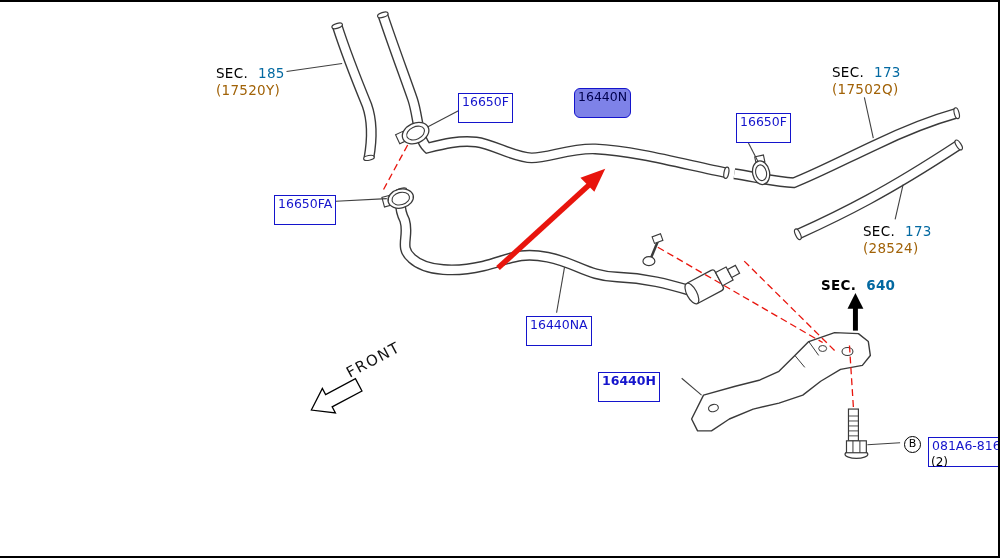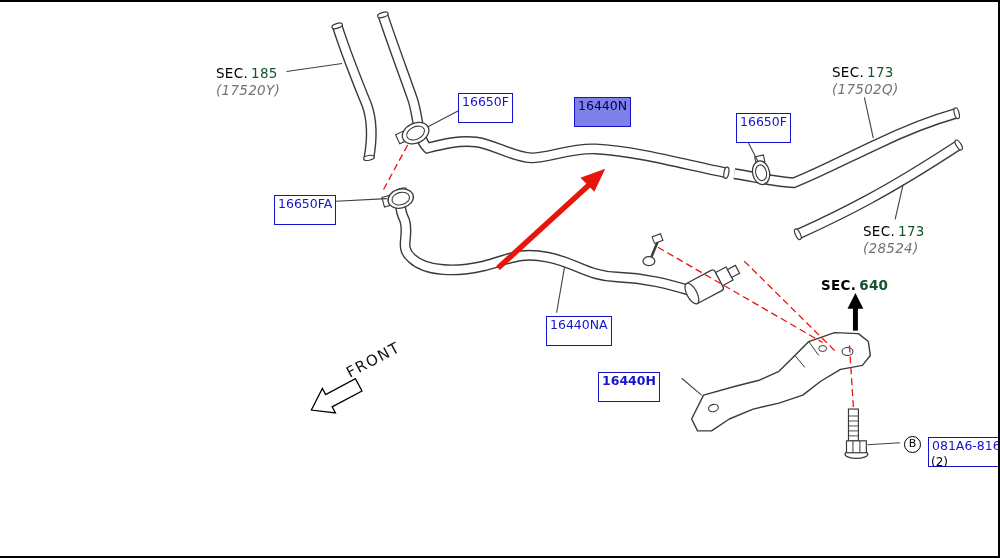--- a/index.html
+++ b/index.html
@@ -3,22 +3,22 @@
 <meta charset="utf-8">
 <style>
   * { margin:0; padding:0; box-sizing:border-box; }
   body { background:#fff; font-family:"DejaVu Sans","Liberation Sans",sans-serif; }
   #stage { position:relative; width:1000px; height:558px; background:#fff;
            border-top:2px solid #000; border-right:2px solid #000; border-bottom:2px solid #000;
            overflow:hidden; }
   #art { position:absolute; left:0; top:0; width:100%; height:100%; }
   .abs { position:absolute; }
   .sec { font-size:13.5px; color:#000; letter-spacing:0.3px; line-height:17px; white-space:nowrap; }
-  .sec .num { color:#14532d; margin-left:3px;text-align:right; }
-  .sec .code { display:block; color:#737373;font-style:italic; }
+  .sec .num { color:#0369a1; margin-left:10px;text-align:right; }
+  .sec .code { display:block; color:#a16207; }
   .plabel { font-size:12.5px; color:#1414cc; border:1px solid #1414cc; background:#fff;
             padding:0 3px; line-height:15px; height:30px; white-space:nowrap; cursor:pointer; }
   .plabel.hl { background:#7e82e8; color:#00004d; }
   .qty { font-size:12px; color:#000; }
   .bcirc { width:17px; height:17px; border:1.4px solid #000; border-radius:50%; font-size:11px;
            text-align:center; line-height:14px; color:#000; background:#fff; }
   .front { font-size:15px; color:#111; transform:rotate(-28deg); transform-origin:0 80%;
            letter-spacing:1.5px; white-space:nowrap; }
 </style>
 </head>
@@ -150,24 +150,24 @@
   <div class="abs sec" style="left:863px; top:221px;">
     <span>SEC.</span><span class="num">173</span>
     <span class="code">(28524)</span>
   </div>
 
   <div class="abs sec" style="left:821px; top:275px;font-weight:bold;">
     <span>SEC.</span><span class="num">640</span>
   </div>
 
   <div class="abs plabel" style="left:458px; top:91px;">16650F</div>
-  <div class="abs plabel hl" style="left:574px; top:95px;">16440N</div>
+  <div class="abs plabel hl" style="left:574px; top:86px;border-radius:6px;">16440N</div>
   <div class="abs plabel" style="left:736px; top:111px;">16650F</div>
   <div class="abs plabel" style="left:274px; top:193px;">16650FA</div>
-  <div class="abs plabel" style="left:546px; top:314px;">16440NA</div>
+  <div class="abs plabel" style="left:526px; top:314px;">16440NA</div>
   <div class="abs plabel" style="left:598px; top:370px;font-weight:bold;">16440H</div>
 
   <div class="abs bcirc" style="left:904px; top:434px;">B</div>
   <div class="abs plabel" style="left:928px; top:435px;">081A6-816</div>
   <div class="abs qty" style="left:931px; top:453px;">(2)</div>
 
   <div class="abs front" style="left:350px; top:362px;">FRONT</div>
 
 </div>
 

